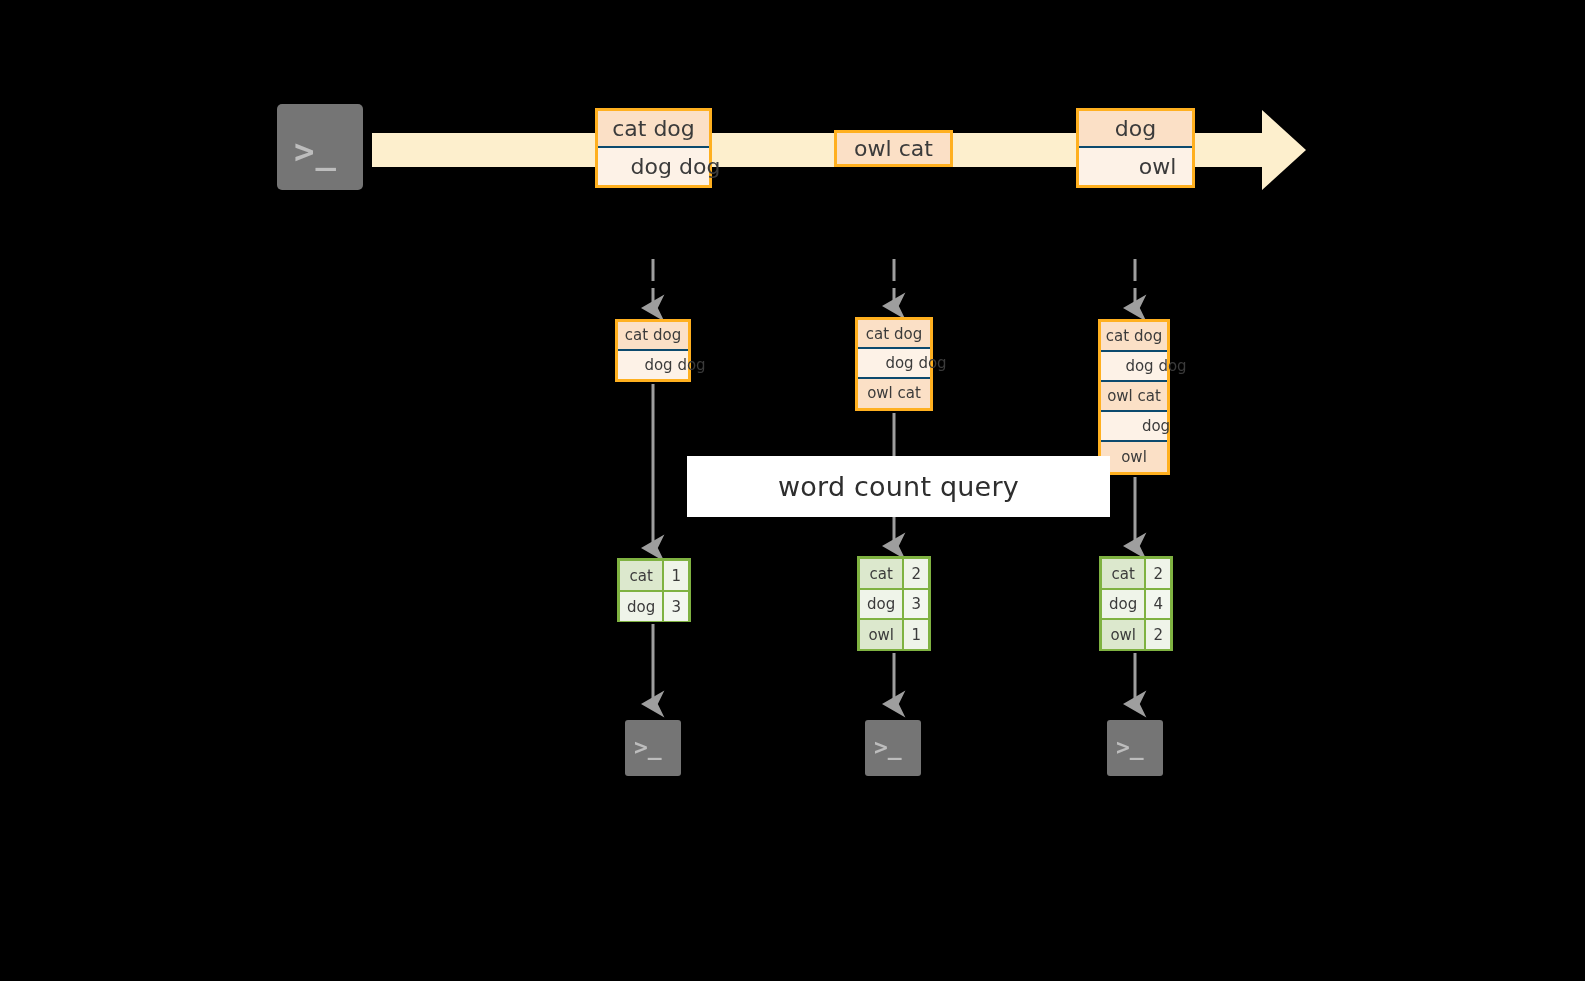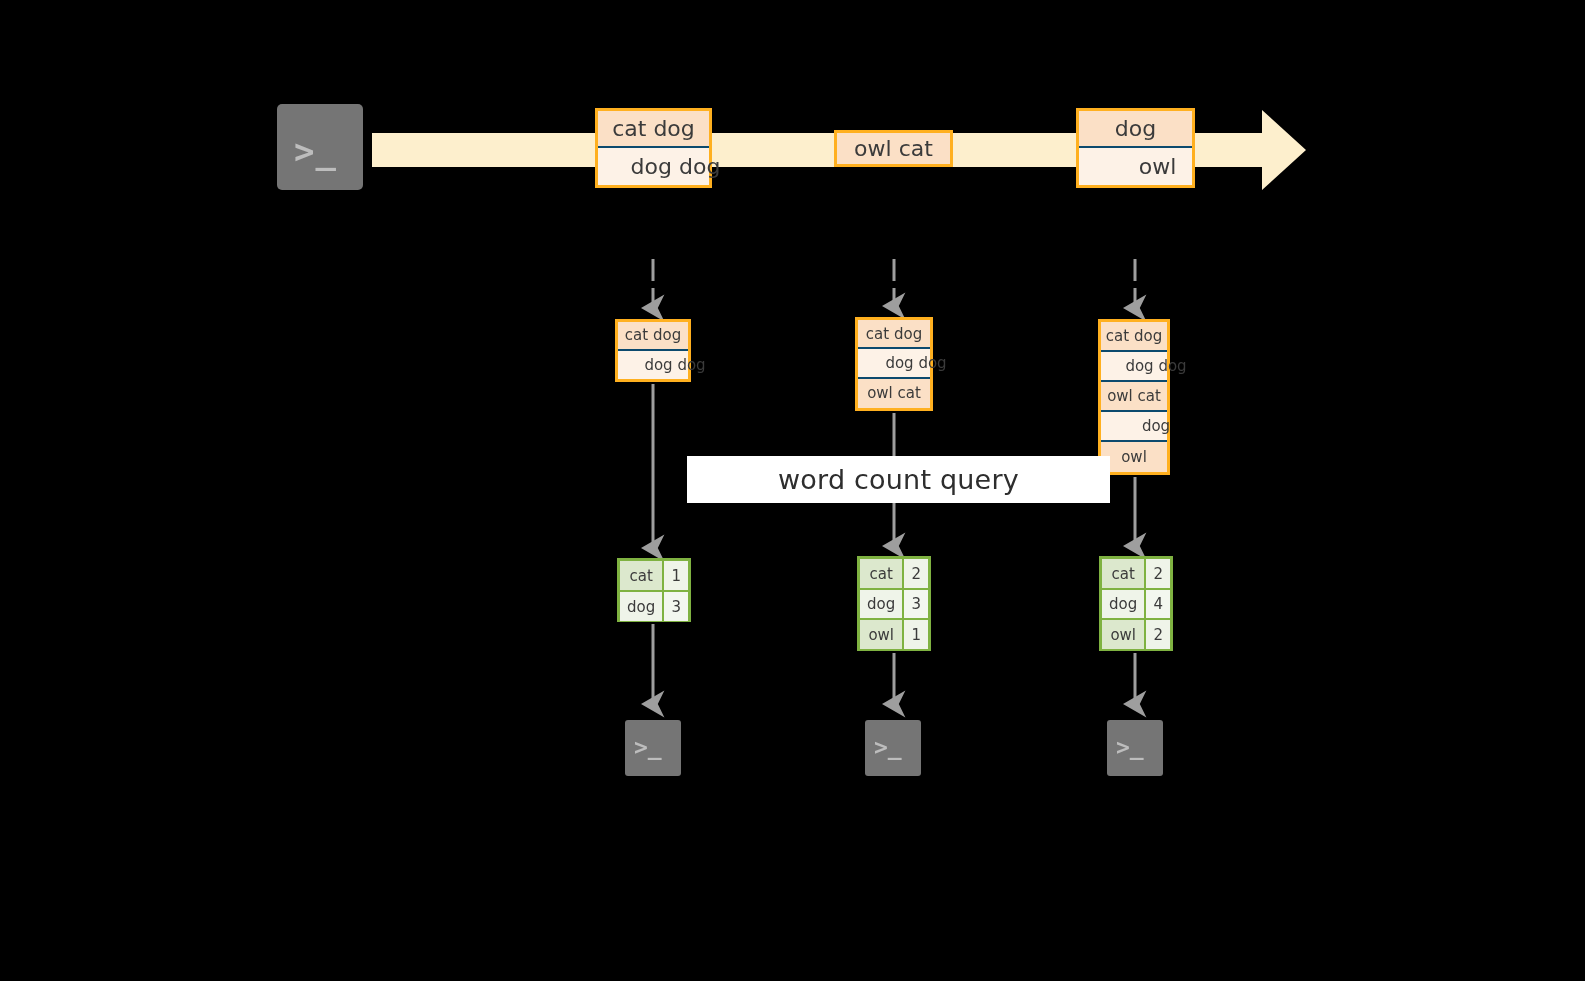--- a/index.html
+++ b/index.html
@@ -153,21 +153,21 @@
   .count-table tr:last-child td { border-bottom: none; }
 
   #counts-1 { left: 617px; top: 558px; width: 74px; height: 64px; }
   #counts-2 { left: 857px; top: 556px; width: 74px; height: 95px; }
   #counts-3 { left: 1099px; top: 556px; width: 74px; height: 95px; }
 
   
   #query-band {
     position: absolute;
     left: 687px; top: 456px;
-    width: 423px; height: 47px;
+    width: 423px; height: 61px;
     background: #FFFFFF;
     display: flex;
     align-items: center;
     justify-content: center;
   }
   #query-band .qlabel {
     font-size: 27px;
     color: #2e2e2e;
     white-space: nowrap;
     letter-spacing: 0.2px;

